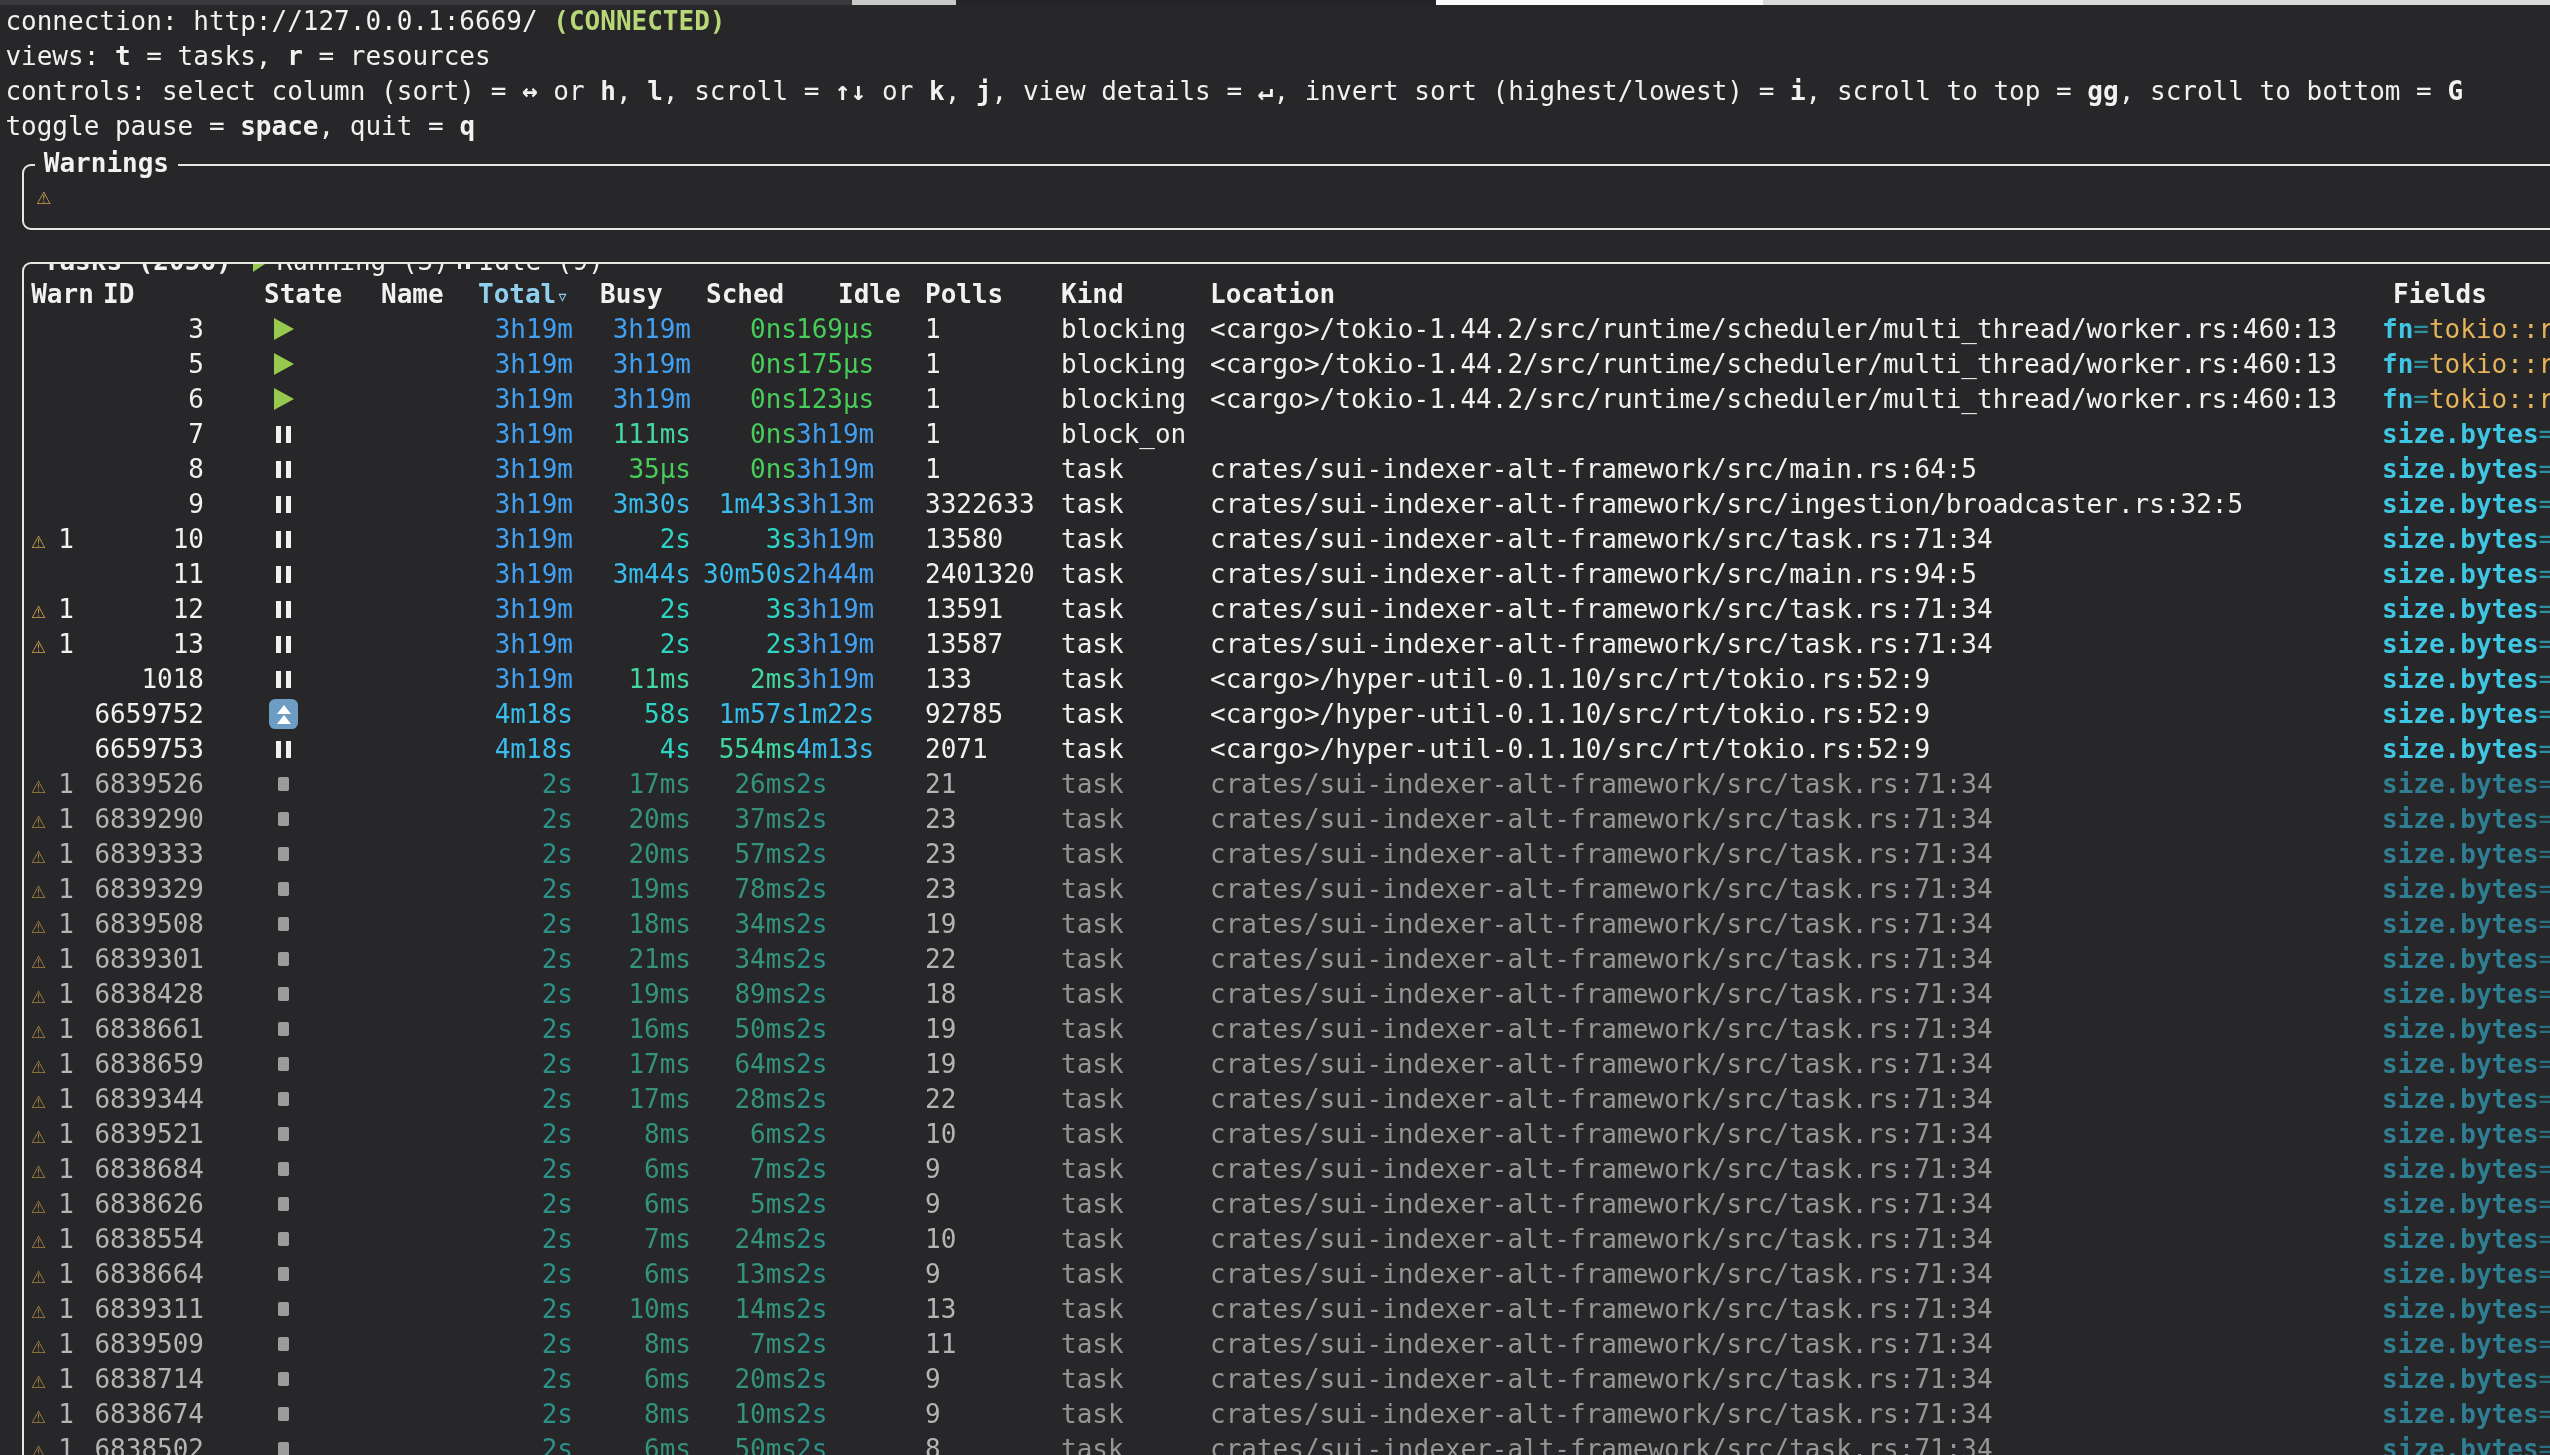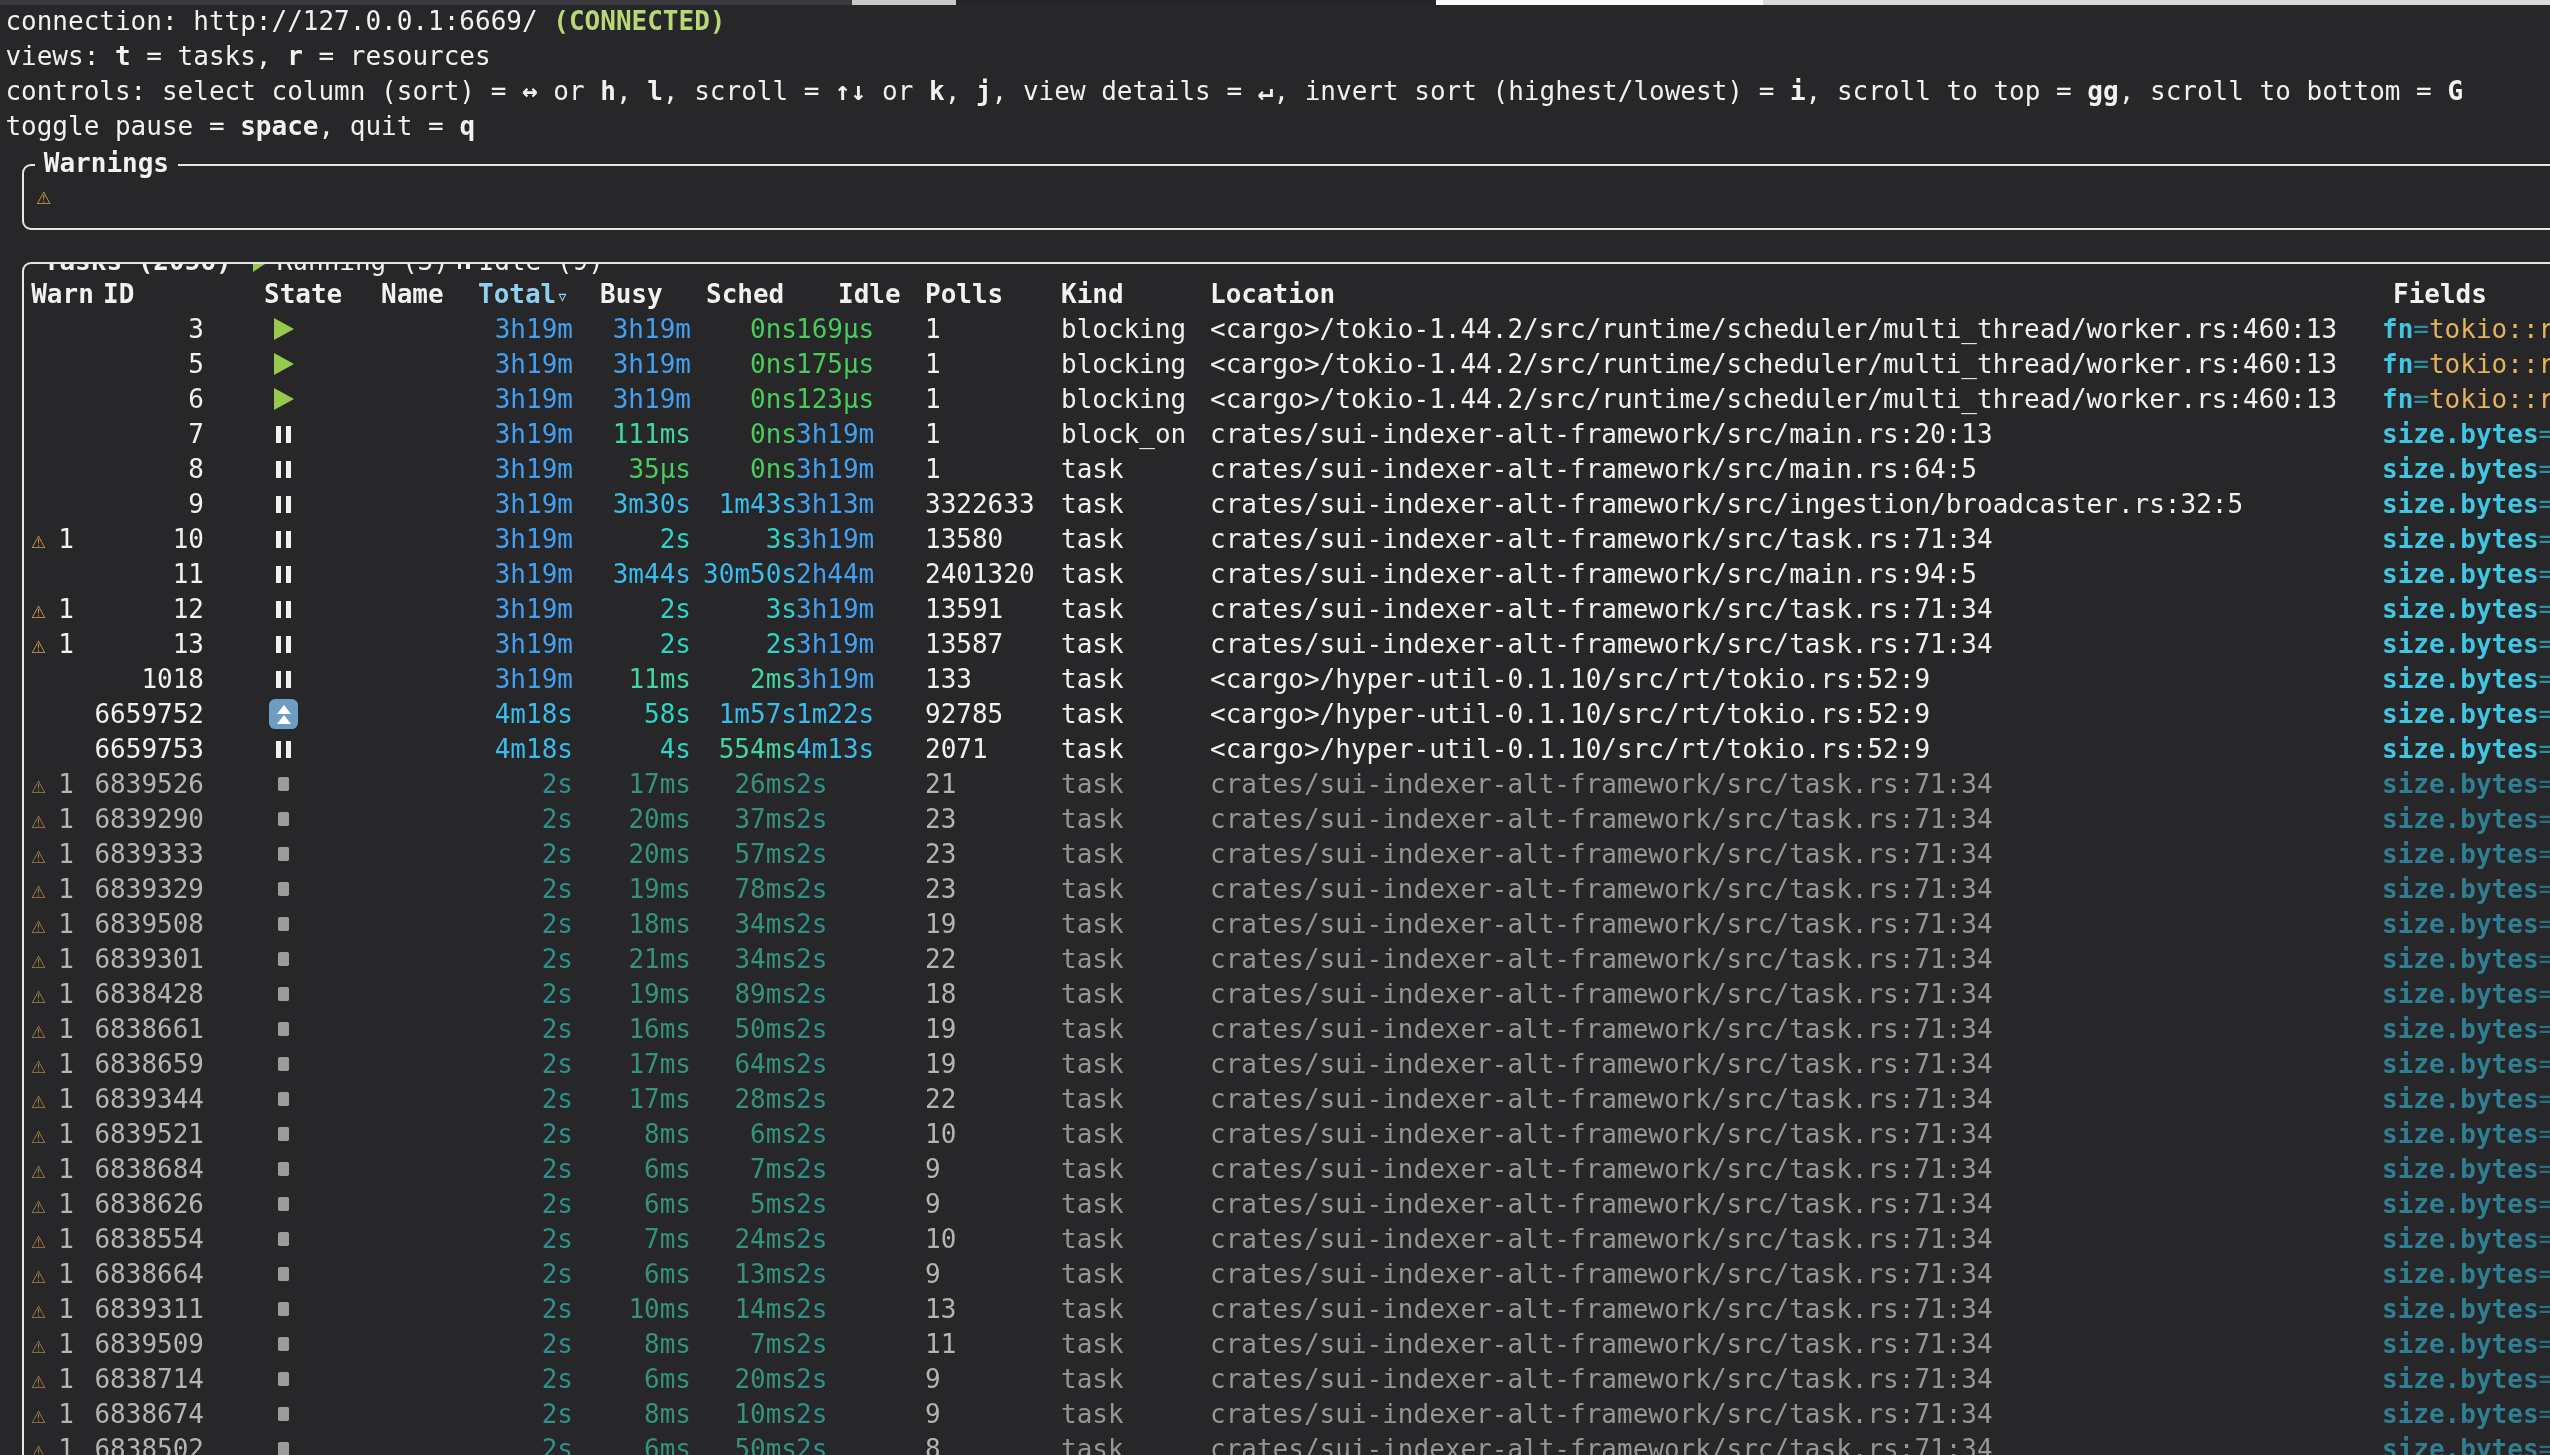--- a/index.html
+++ b/index.html
@@ -163,21 +163,20 @@
       <div class="trow">
         <span class="cell c-warn"></span>
         <span class="cell c-id">7</span>
         <span class="cell c-state"><span class="ic-idle"><i></i><i></i></span></span>
         <span class="cell c-total u-h">3h19m</span>
         <span class="cell c-busy u-ms">111ms</span>
         <span class="cell c-sched u-us">0ns</span>
         <span class="cell c-idle u-h">3h19m</span>
         <span class="cell c-polls">1</span>
         <span class="cell c-kind">block_on</span>
-        <span class="cell c-location">crates/sui-indexer-alt-framework/src/main.rs:20:13</span>
         <span class="cell c-fields"><span class="f-key">size.bytes</span><span class="f-eq">=</span></span>
       </div>
       <div class="trow">
         <span class="cell c-warn"></span>
         <span class="cell c-id">8</span>
         <span class="cell c-state"><span class="ic-idle"><i></i><i></i></span></span>
         <span class="cell c-total u-h">3h19m</span>
         <span class="cell c-busy u-us">35µs</span>
         <span class="cell c-sched u-us">0ns</span>
         <span class="cell c-idle u-h">3h19m</span>

